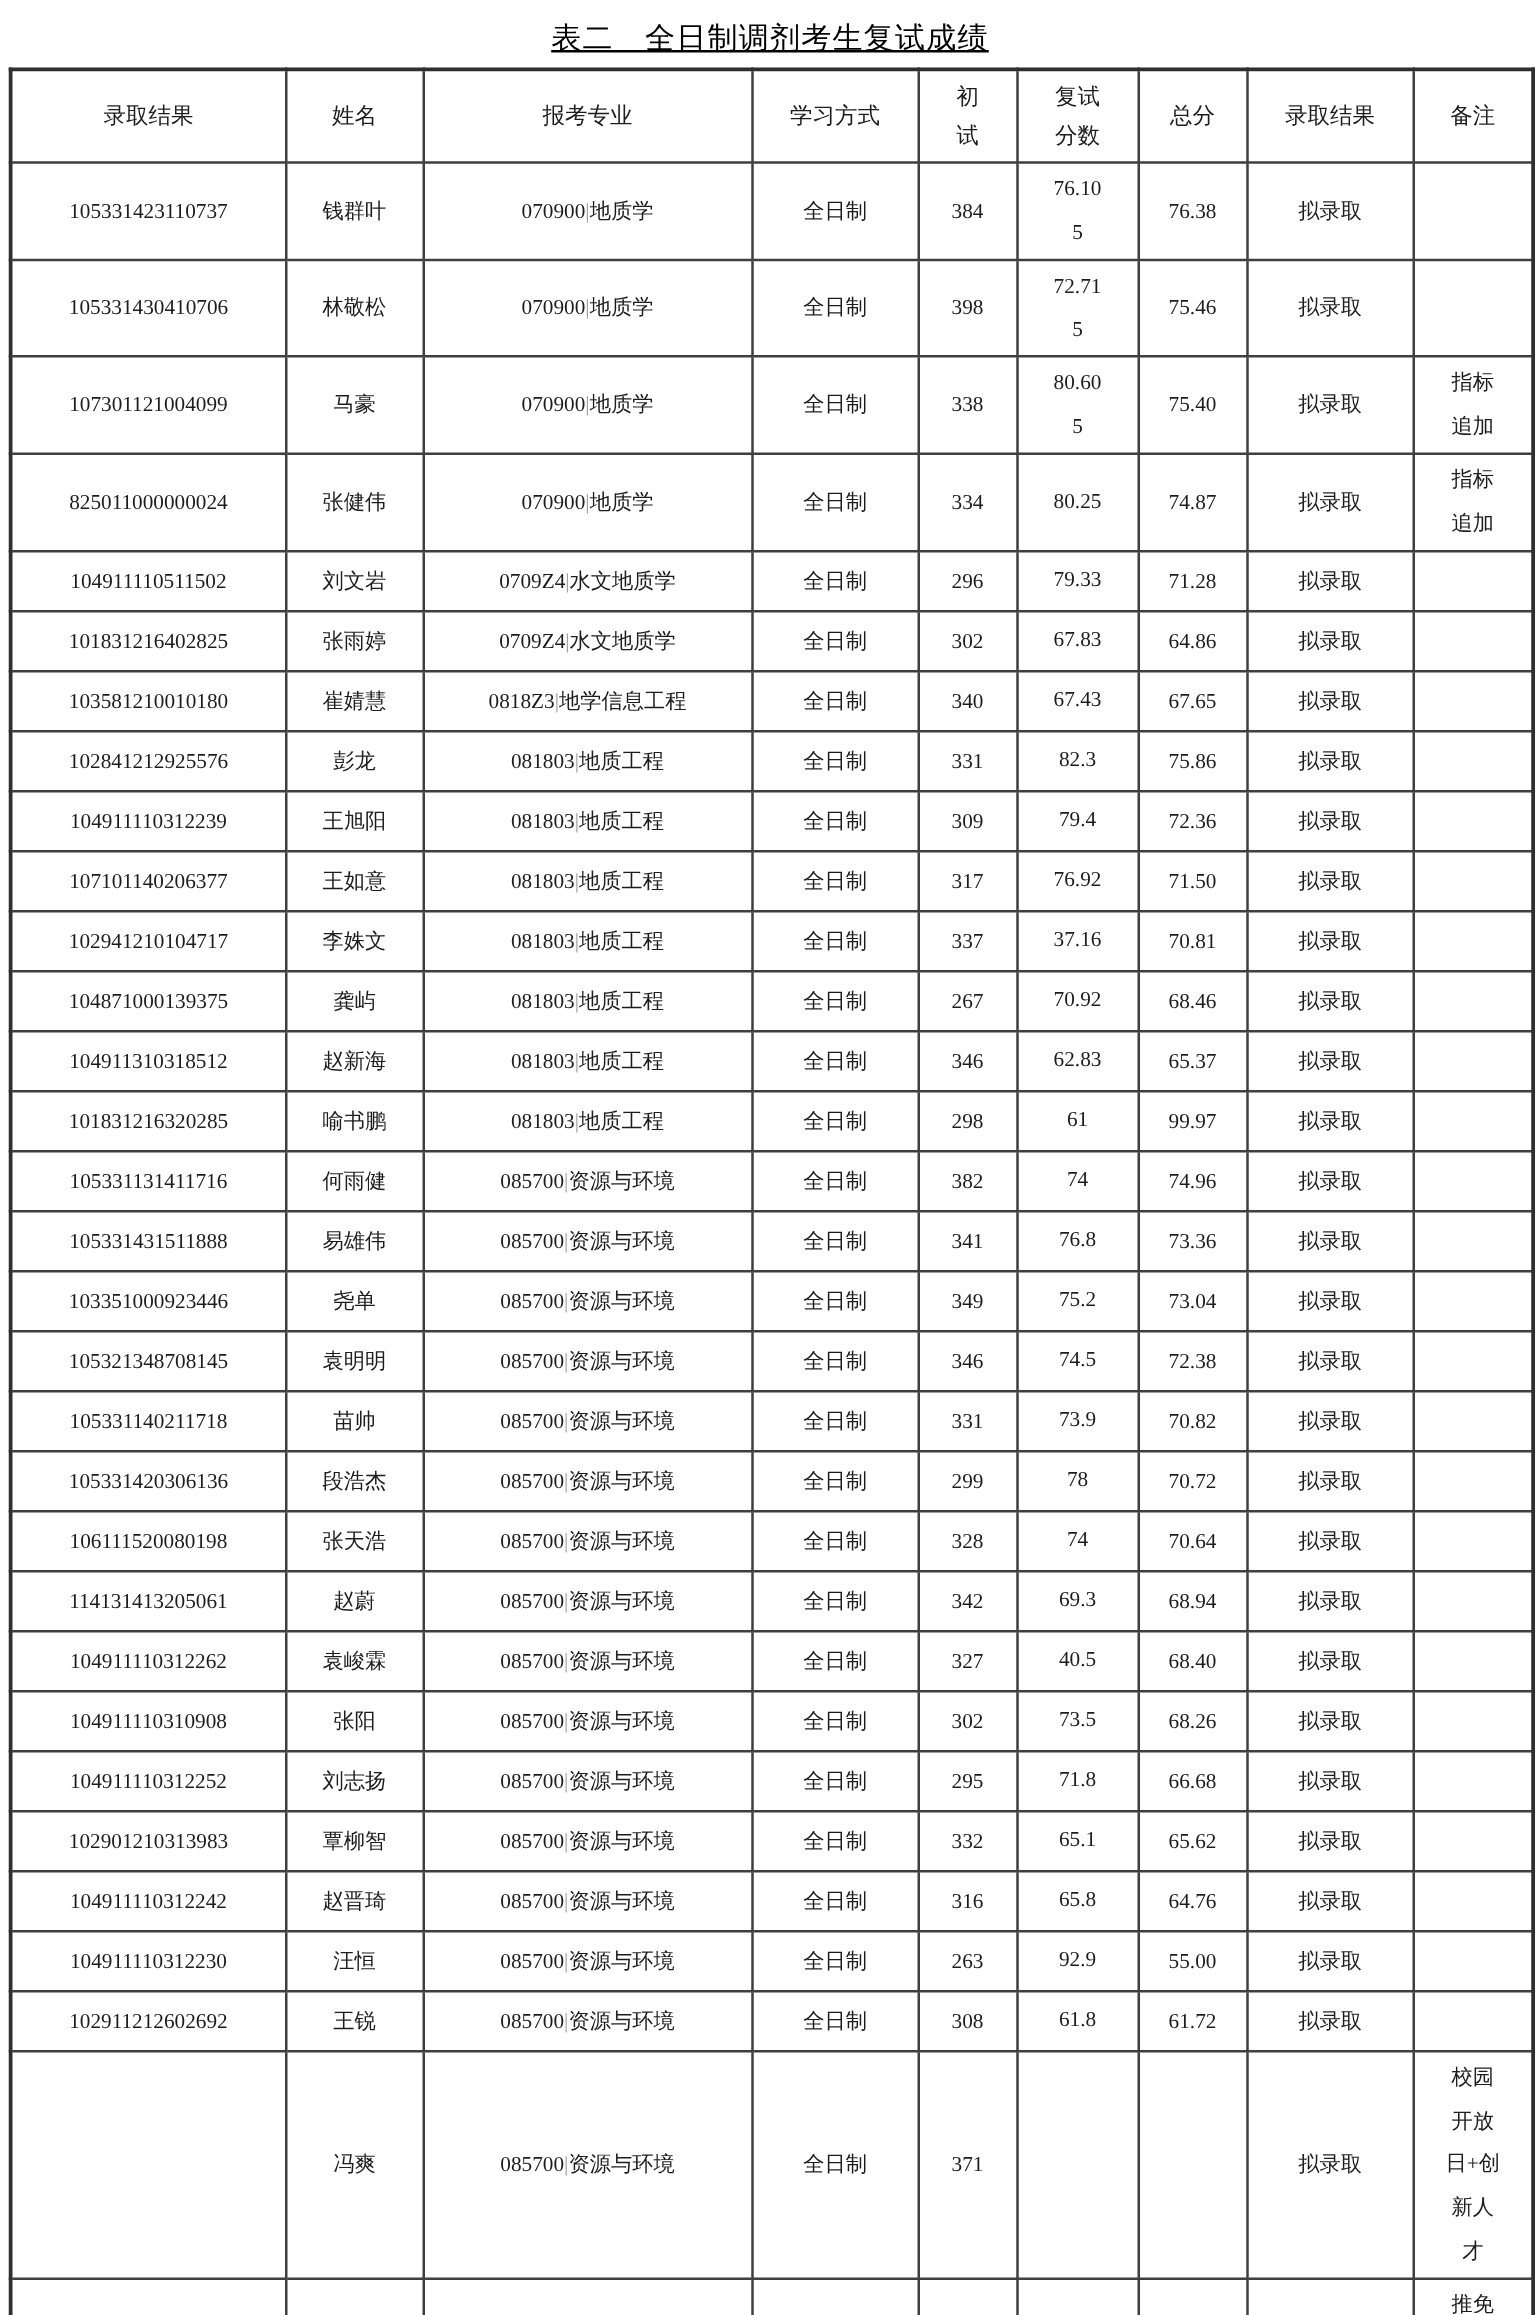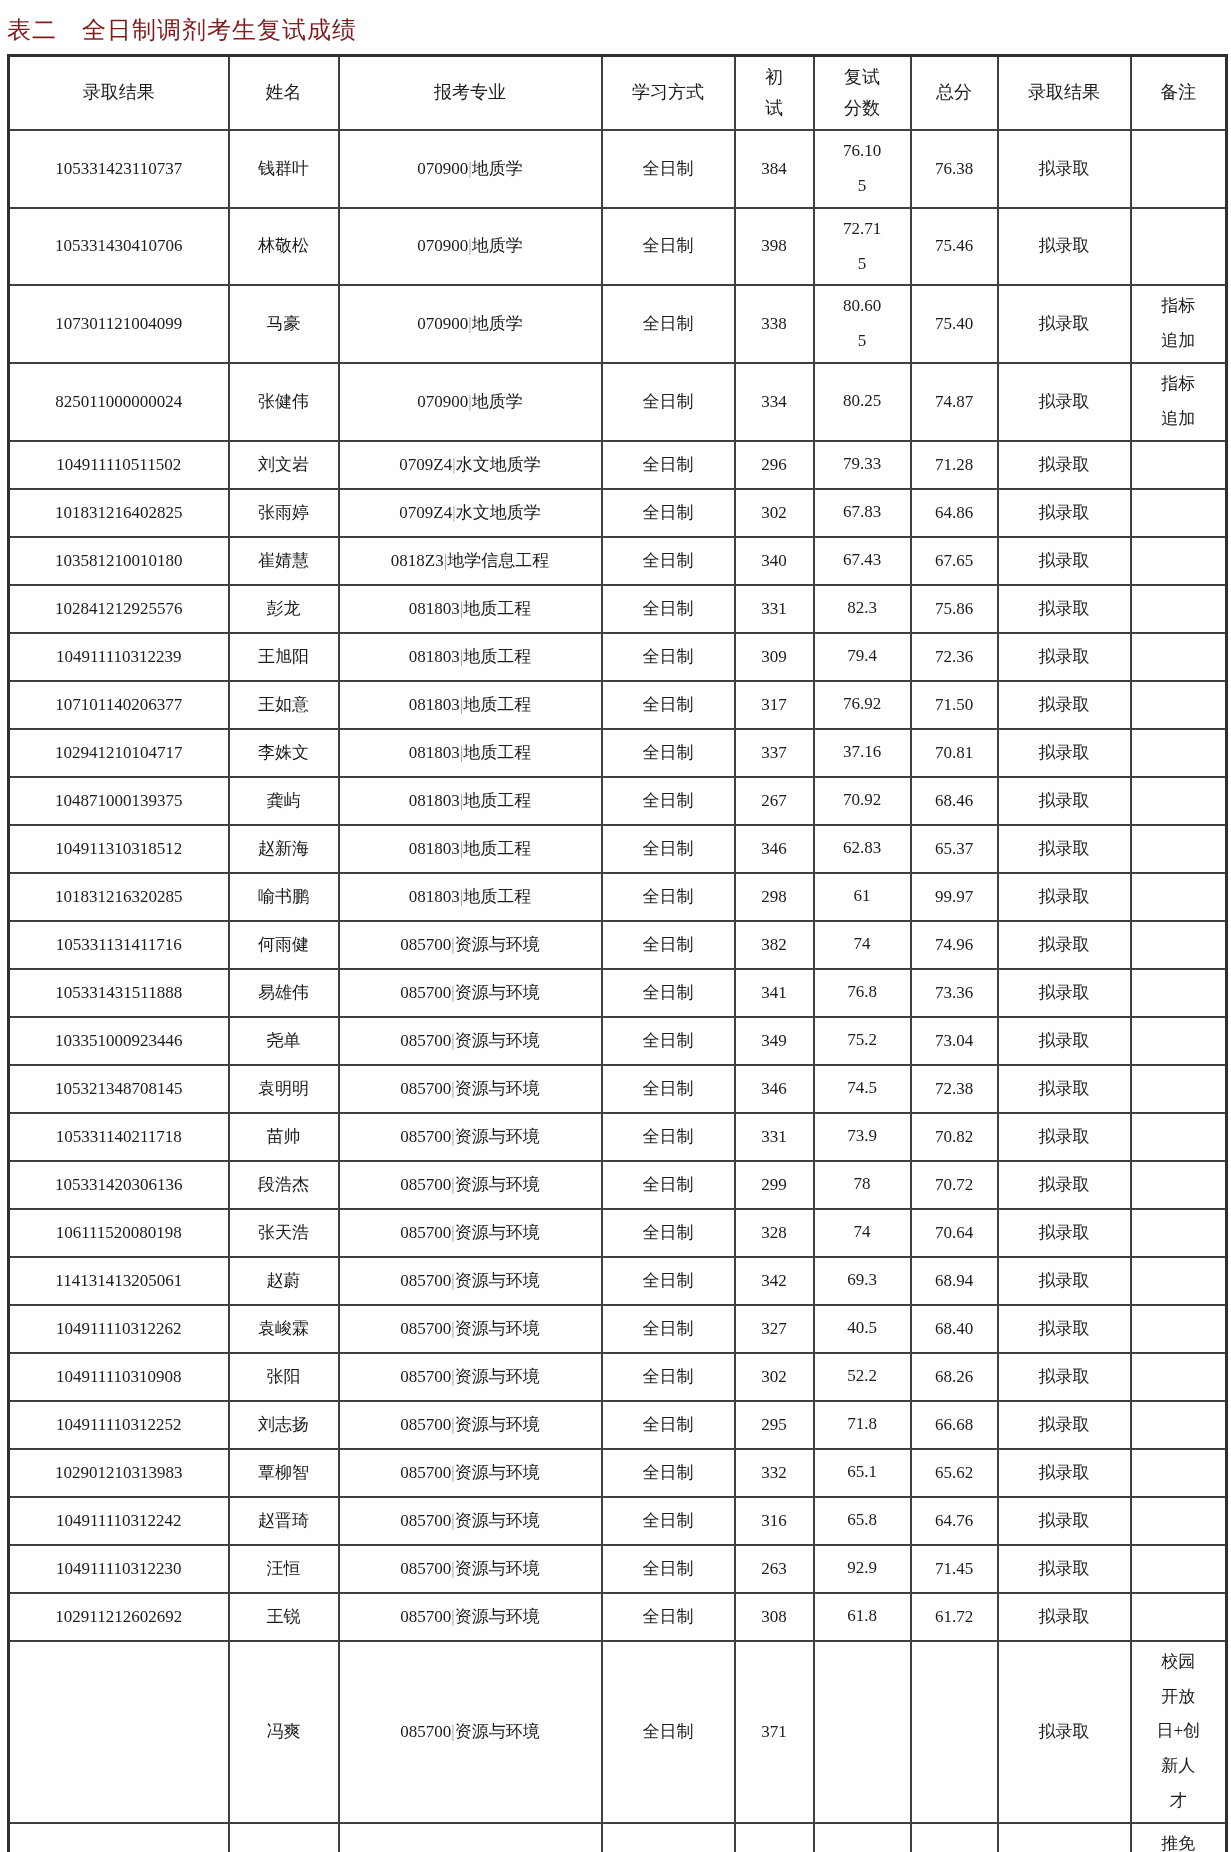--- a/index.html
+++ b/index.html
@@ -8,26 +8,28 @@
     background: #ffffff;
     font-family: "Liberation Serif", "DejaVu Serif", serif;
     color: #1c1c1c;
   }
   .page {
     width: 1231px;
     box-sizing: border-box;
     padding: 14px 6px 4px 7px;
   }
   .doc-title {
+    text-align: center;
     font-family: "Liberation Sans", "DejaVu Sans", sans-serif;
     font-size: 24px;
     letter-spacing: 1px;
-    color: #7f1d1d;
+    color: #000000;
     margin: 0 0 8px 0;
     white-space: pre;
+    text-decoration: underline;
   }
   table.results {
     border-collapse: collapse;
     table-layout: fixed;
     width: 1218px;
     border: 3px solid #2f2f2f;
   }
   col.c0 { width: 220px; }
   col.c1 { width: 110px; }
   col.c2 { width: 263px; }
@@ -356,21 +358,21 @@
           <td class="col-total"><span class="wrapbox">68.40</span></td>
           <td class="col-result"><span class="wrapbox">拟录取</span></td>
           <td class="col-remark"><span class="wrapbox"></span></td>
         </tr>
         <tr>
           <td class="col-id"><span class="wrapbox">104911110310908</span></td>
           <td class="col-name"><span class="wrapbox">张阳</span></td>
           <td class="col-major"><span class="wrapbox">085700<span class="sep">|</span>资源与环境</span></td>
           <td class="col-mode"><span class="wrapbox">全日制</span></td>
           <td class="col-initial"><span class="wrapbox">302</span></td>
-          <td class="col-retest"><span class="wrapbox">52.2</span></td>
+          <td class="col-retest"><span class="wrapbox">73.5</span></td>
           <td class="col-total"><span class="wrapbox">68.26</span></td>
           <td class="col-result"><span class="wrapbox">拟录取</span></td>
           <td class="col-remark"><span class="wrapbox"></span></td>
         </tr>
         <tr>
           <td class="col-id"><span class="wrapbox">104911110312252</span></td>
           <td class="col-name"><span class="wrapbox">刘志扬</span></td>
           <td class="col-major"><span class="wrapbox">085700<span class="sep">|</span>资源与环境</span></td>
           <td class="col-mode"><span class="wrapbox">全日制</span></td>
           <td class="col-initial"><span class="wrapbox">295</span></td>
@@ -401,21 +403,21 @@
           <td class="col-result"><span class="wrapbox">拟录取</span></td>
           <td class="col-remark"><span class="wrapbox"></span></td>
         </tr>
         <tr>
           <td class="col-id"><span class="wrapbox">104911110312230</span></td>
           <td class="col-name"><span class="wrapbox">汪恒</span></td>
           <td class="col-major"><span class="wrapbox">085700<span class="sep">|</span>资源与环境</span></td>
           <td class="col-mode"><span class="wrapbox">全日制</span></td>
           <td class="col-initial"><span class="wrapbox">263</span></td>
           <td class="col-retest"><span class="wrapbox">92.9</span></td>
-          <td class="col-total"><span class="wrapbox">71.45</span></td>
+          <td class="col-total"><span class="wrapbox">55.00</span></td>
           <td class="col-result"><span class="wrapbox">拟录取</span></td>
           <td class="col-remark"><span class="wrapbox"></span></td>
         </tr>
         <tr>
           <td class="col-id"><span class="wrapbox">102911212602692</span></td>
           <td class="col-name"><span class="wrapbox">王锐</span></td>
           <td class="col-major"><span class="wrapbox">085700<span class="sep">|</span>资源与环境</span></td>
           <td class="col-mode"><span class="wrapbox">全日制</span></td>
           <td class="col-initial"><span class="wrapbox">308</span></td>
           <td class="col-retest"><span class="wrapbox">61.8</span></td>

